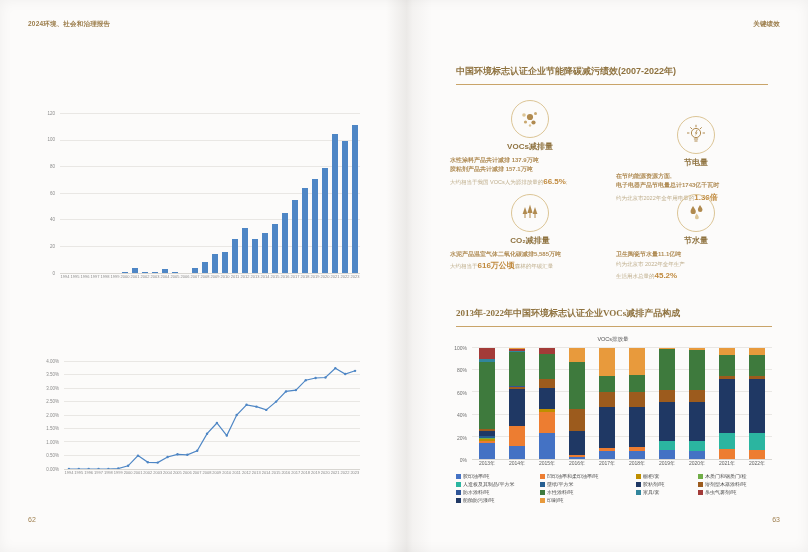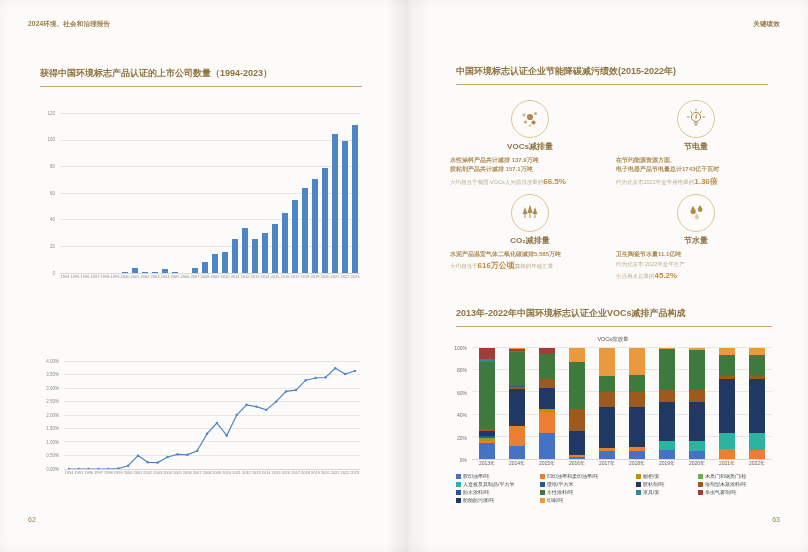--- a/index.html
+++ b/index.html
@@ -14,21 +14,21 @@
   .hdr{position:absolute;top:20px;font-size:6.5px;font-weight:bold;color:#9A7B48;letter-spacing:.2px;}
   .hdr-l{left:28px;} .hdr-r{right:28px;}
   .pgnum{position:absolute;top:516px;font-size:7px;color:#A08050;}
   .pg-l{left:28px;} .pg-r{right:28px;}
 
   .sec-title{position:absolute;font-size:9px;font-weight:bold;color:#8F7340;
     padding-bottom:7px;border-bottom:1px solid #C9A469;line-height:1.25;}
   .t1{left:40px;top:68px;width:322px;}
   .t2{left:40px;top:318px;width:322px;}
   .t3{left:456px;top:66px;width:312px;}
-  .t4{left:456px;top:308px;width:316px;}
+  .t4{left:456px;top:308px;width:316px;font-family:Liberation Serif, serif;}
 
   
   .chart{position:absolute;}
   .c1{left:40px;top:102px;width:322px;height:182px;}
   .c2{left:40px;top:350px;width:322px;height:130px;}
   .c3{left:452px;top:336px;width:322px;height:134px;}
   .chart .plot{position:absolute;top:12px;bottom:10px;right:2px;border-bottom:1px solid #d8d6d2;}
   .c1 .plot,.c3 .plot{left:20px;} .c2 .plot{left:24px;}
   .chart .ycol{position:absolute;top:12px;bottom:10px;left:0;}
   .c1 .ycol{width:18px;} .c2 .ycol{width:22px;} .c3 .ycol{width:18px;}
@@ -48,40 +48,39 @@
   .lineplane{position:absolute;left:0;top:0;}
 
   
   .legend{position:absolute;left:456px;top:474px;width:318px;display:grid;
     grid-template-columns:80px 92px 58px auto;row-gap:2.5px;column-gap:4px;}
   .lg-item{display:flex;align-items:center;gap:2px;font-size:5px;color:#4a4a4a;line-height:1.1;white-space:nowrap;}
   .lg-mark{width:5px;height:5px;flex:0 0 5px;}
 
   
   .stat{position:absolute;width:160px;}
-  .s1{left:450px;top:100px;} .s2{left:616px;top:100px;}
+  .s1{left:450px;top:100px;} .s2{left:616px;top:116px;}
   .s3{left:450px;top:194px;} .s4{left:616px;top:194px;}
   .icon-ring{width:36px;height:36px;border:1px solid #DCC596;border-radius:50%;
     margin:0 auto 3px auto;display:flex;align-items:center;justify-content:center;}
   .stat-title{text-align:center;font-size:8px;font-weight:bold;color:#8F7340;margin-bottom:4px;}
   .stat-line{font-size:6px;font-weight:bold;color:#B08C55;line-height:1.55;}
   .stat-note{font-size:5.5px;color:#BFAE8C;line-height:1.5;margin-top:1px;}
   .note-val{font-size:8px;font-weight:bold;color:#C08A3E;}
 </style>
 </head>
 <body>
 
 <div class="spread">
 
   <div class="hdr hdr-l">2024环境、社会和治理报告</div>
   <div class="hdr hdr-r">关键绩效</div>
   <div class="pgnum pg-l">62</div>
   <div class="pgnum pg-r">63</div>
 
-  <div class="sec-title t1">获得中国环境标志产品认证的上市公司数量（1994-2023）</div>
   <div class="chart c1">
     <div class="ycol">
         <div class="ytick" style="bottom: 0%;">0</div>
         <div class="ytick" style="bottom: 16.6667%;">20</div>
         <div class="ytick" style="bottom: 33.3333%;">40</div>
         <div class="ytick" style="bottom: 50%;">60</div>
         <div class="ytick" style="bottom: 66.6667%;">80</div>
         <div class="ytick" style="bottom: 83.3333%;">100</div>
         <div class="ytick" style="bottom: 100%;">120</div>
       </div>
@@ -301,21 +300,21 @@
         <div class="xtick">2017</div>
         <div class="xtick">2018</div>
         <div class="xtick">2019</div>
         <div class="xtick">2020</div>
         <div class="xtick">2021</div>
         <div class="xtick">2022</div>
         <div class="xtick">2023</div>
       </div>
   </div>
 
-  <div class="sec-title t3">中国环境标志认证企业节能降碳减污绩效(2015-2022年)</div>
+  <div class="sec-title t3">中国环境标志认证企业节能降碳减污绩效(2007-2022年)</div>
 
   <div class="stat s1">
     <div class="icon-ring">
       <svg width="24" height="24" viewBox="0 0 24 24">
         <circle cx="12" cy="10" r="3.1" fill="#B08A4F"></circle>
         <circle cx="6" cy="8" r="1.8" fill="#DCC596"></circle>
         <circle cx="17.5" cy="6.5" r="1.5" fill="#C9A870"></circle>
         <circle cx="7.5" cy="15" r="1.6" fill="#C9A870"></circle>
         <circle cx="15.5" cy="15.5" r="2.1" fill="#B08A4F"></circle>
         <circle cx="12" cy="18.5" r="1.2" fill="#DCC596"></circle>

